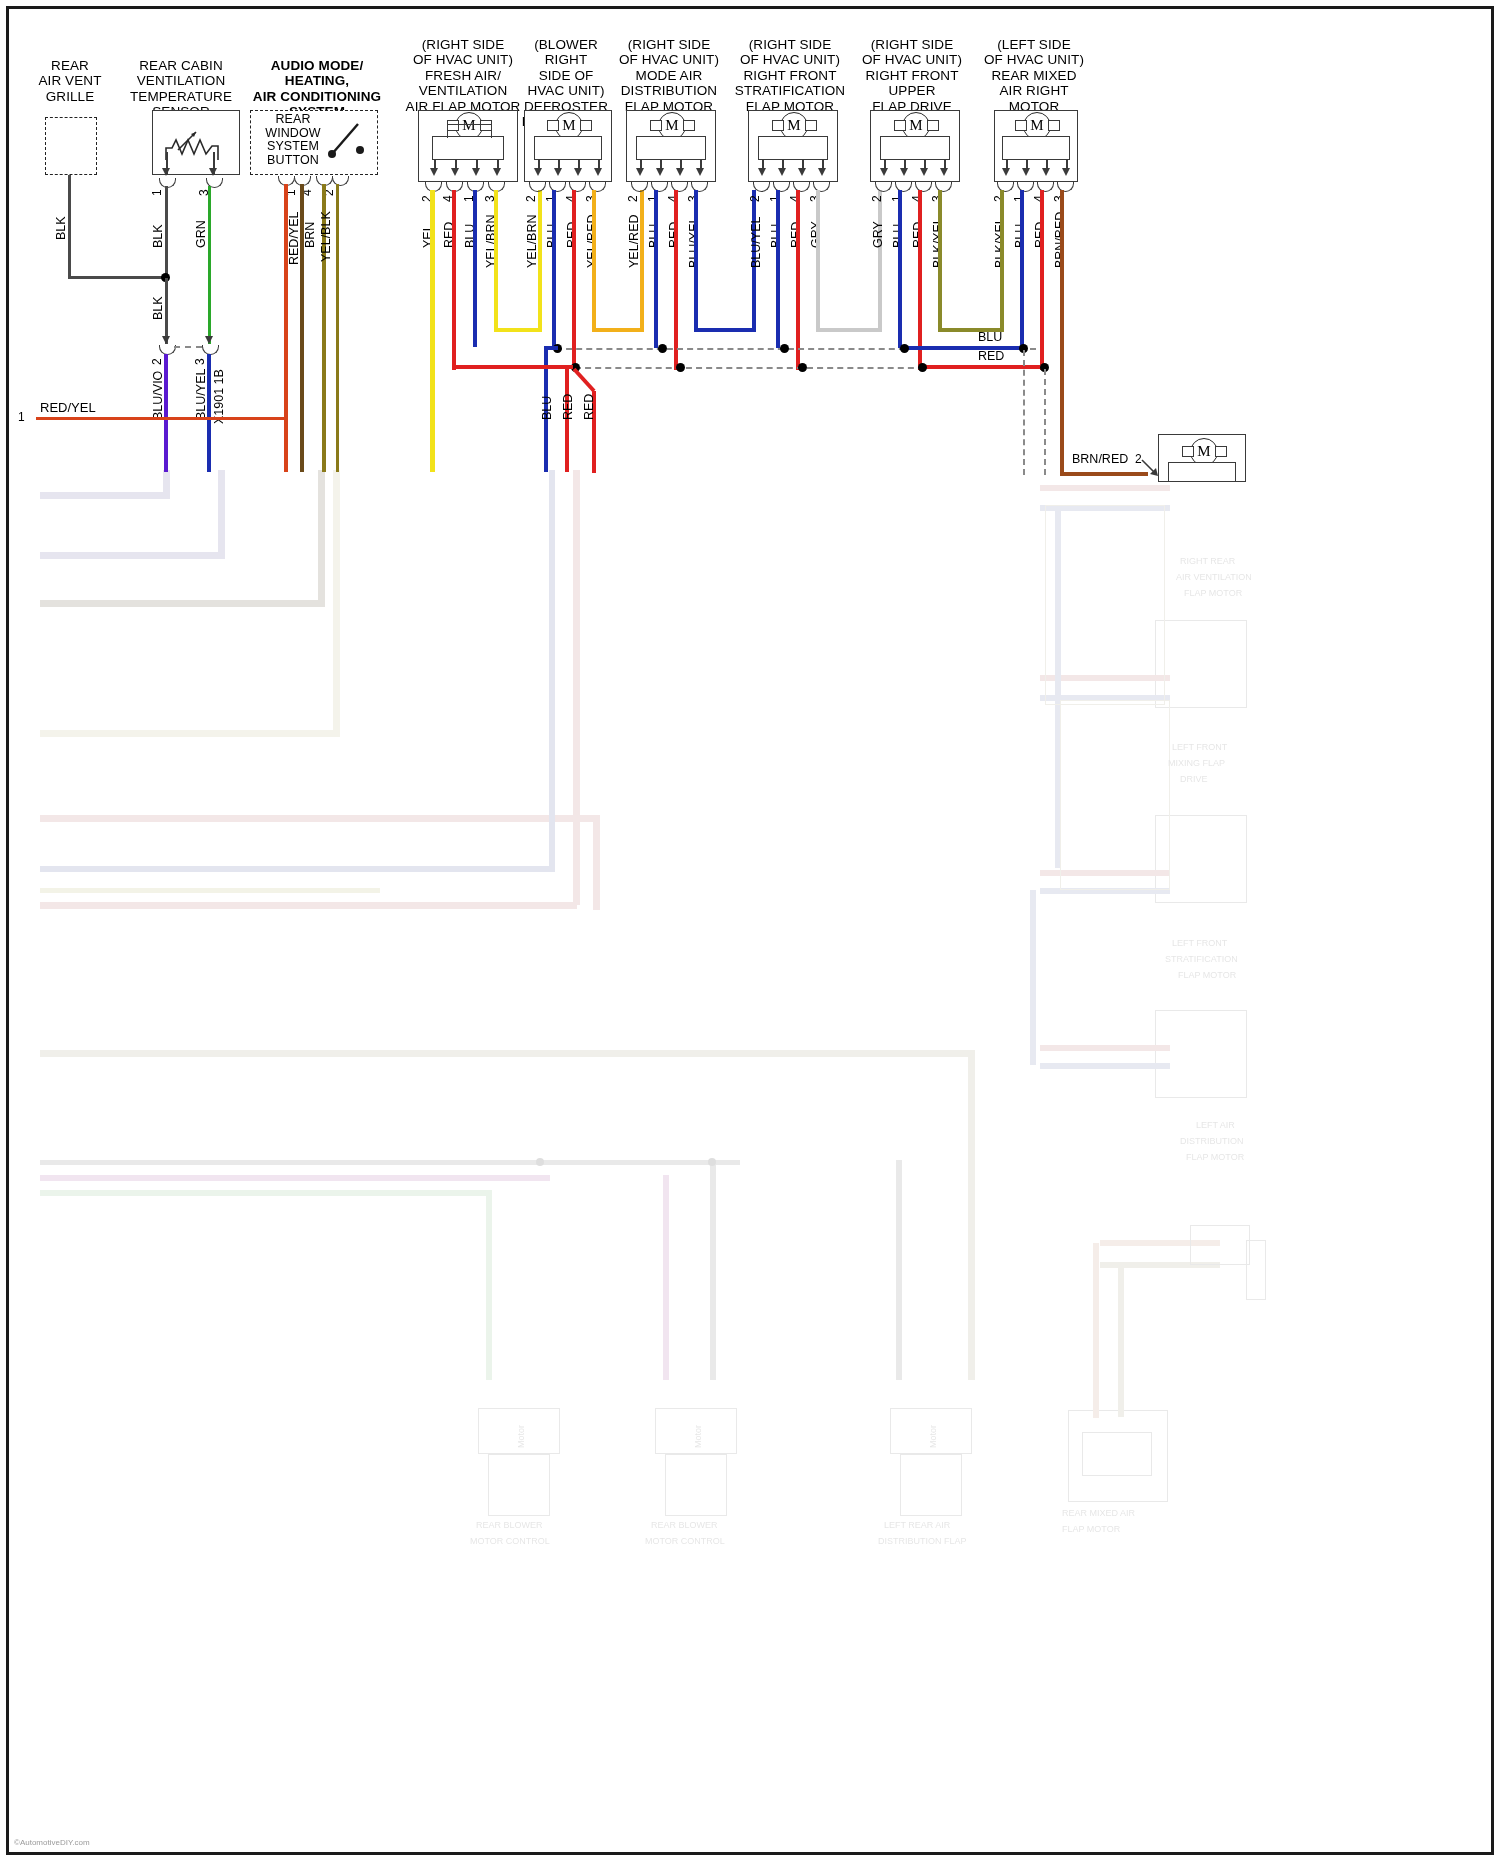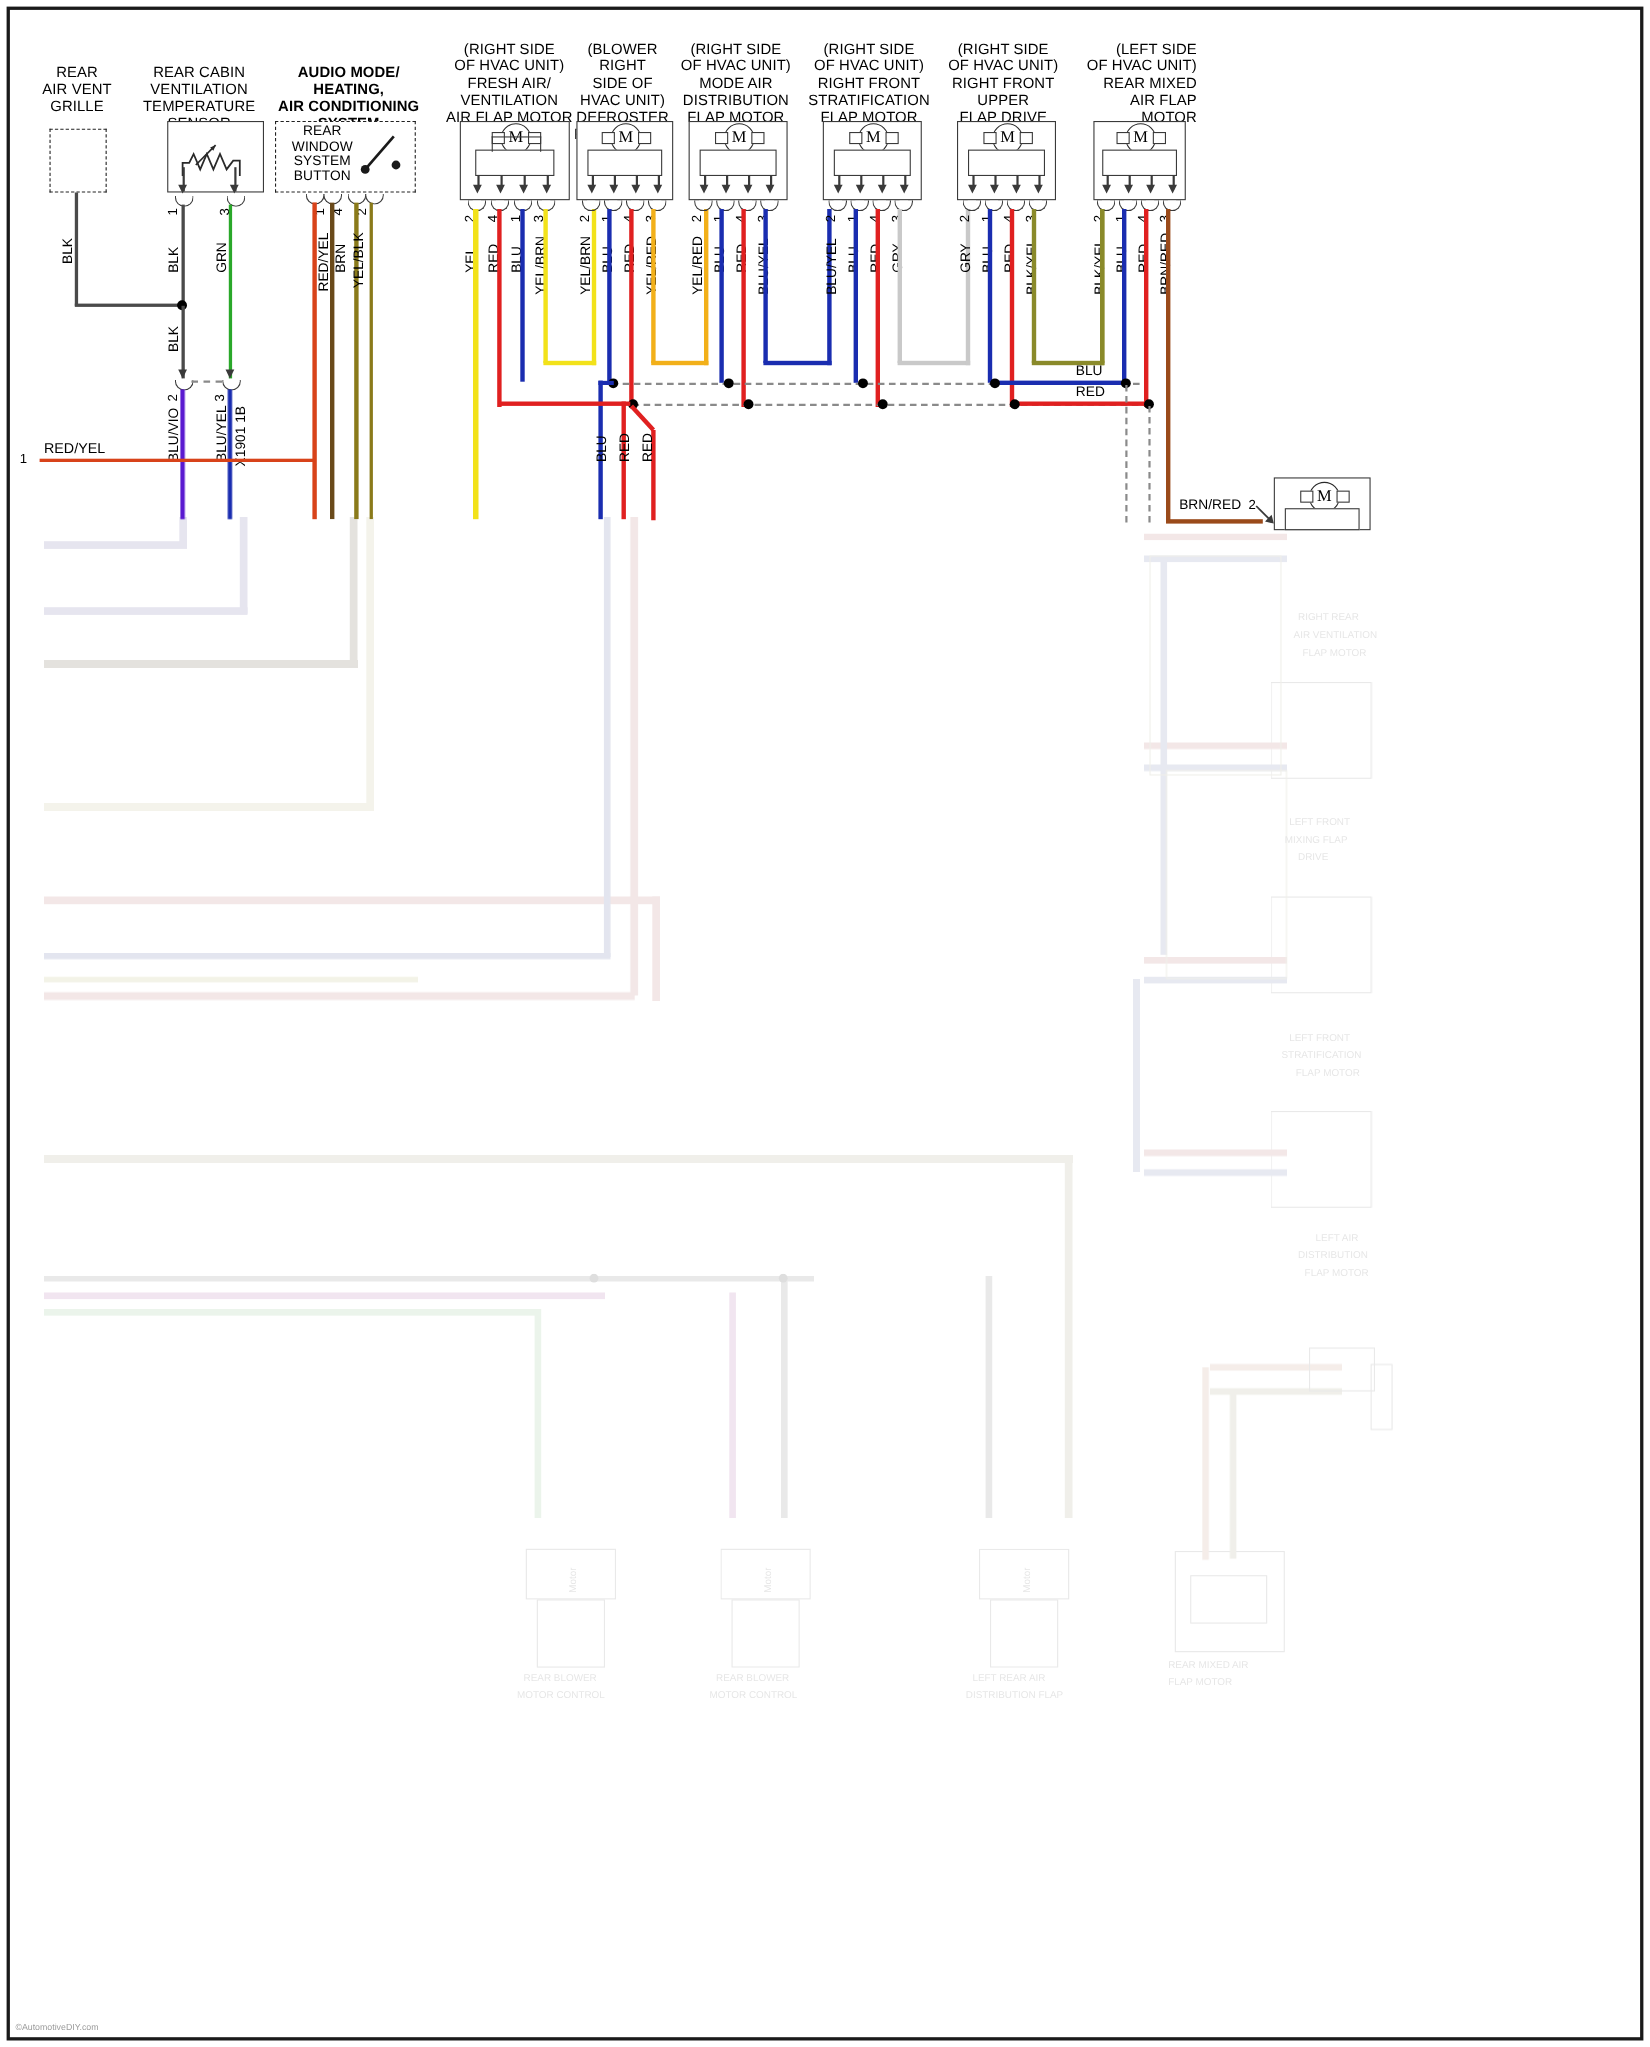--- a/index.html
+++ b/index.html
@@ -184,25 +184,25 @@
   </div>
 
   <div class="hdr" style="left:856px;top:37px;width:112px;">
     <div>(RIGHT SIDE</div>
     <div>OF HVAC UNIT)</div>
     <div>RIGHT FRONT</div>
     <div>UPPER</div>
     <div>FLAP DRIVE</div>
   </div>
 
-  <div class="hdr" style="left:980px;top:37px;width:108px;text-align:right;">
+  <div class="hdr" style="left:980px;top:37px;width:108px;">
     <div>(LEFT SIDE</div>
     <div>OF HVAC UNIT)</div>
     <div>REAR MIXED</div>
-    <div>AIR FLAP</div>
+    <div>AIR RIGHT</div>
     <div>MOTOR</div>
   </div>
 
   <div class="box-dash" style="left:45px;top:117px;width:52px;height:58px;"></div>
 
   <div class="wire" style="left:68px;top:175px;width:3px;height:103px;background:#4a4a4a;"></div>
   <div class="wire" style="left:68px;top:276px;width:98px;height:3px;background:#4a4a4a;"></div>
   <div class="vtext" style="left:54px;top:240px;">BLK</div>
 
   <div class="box" style="left:152px;top:110px;width:88px;height:65px;"></div>

